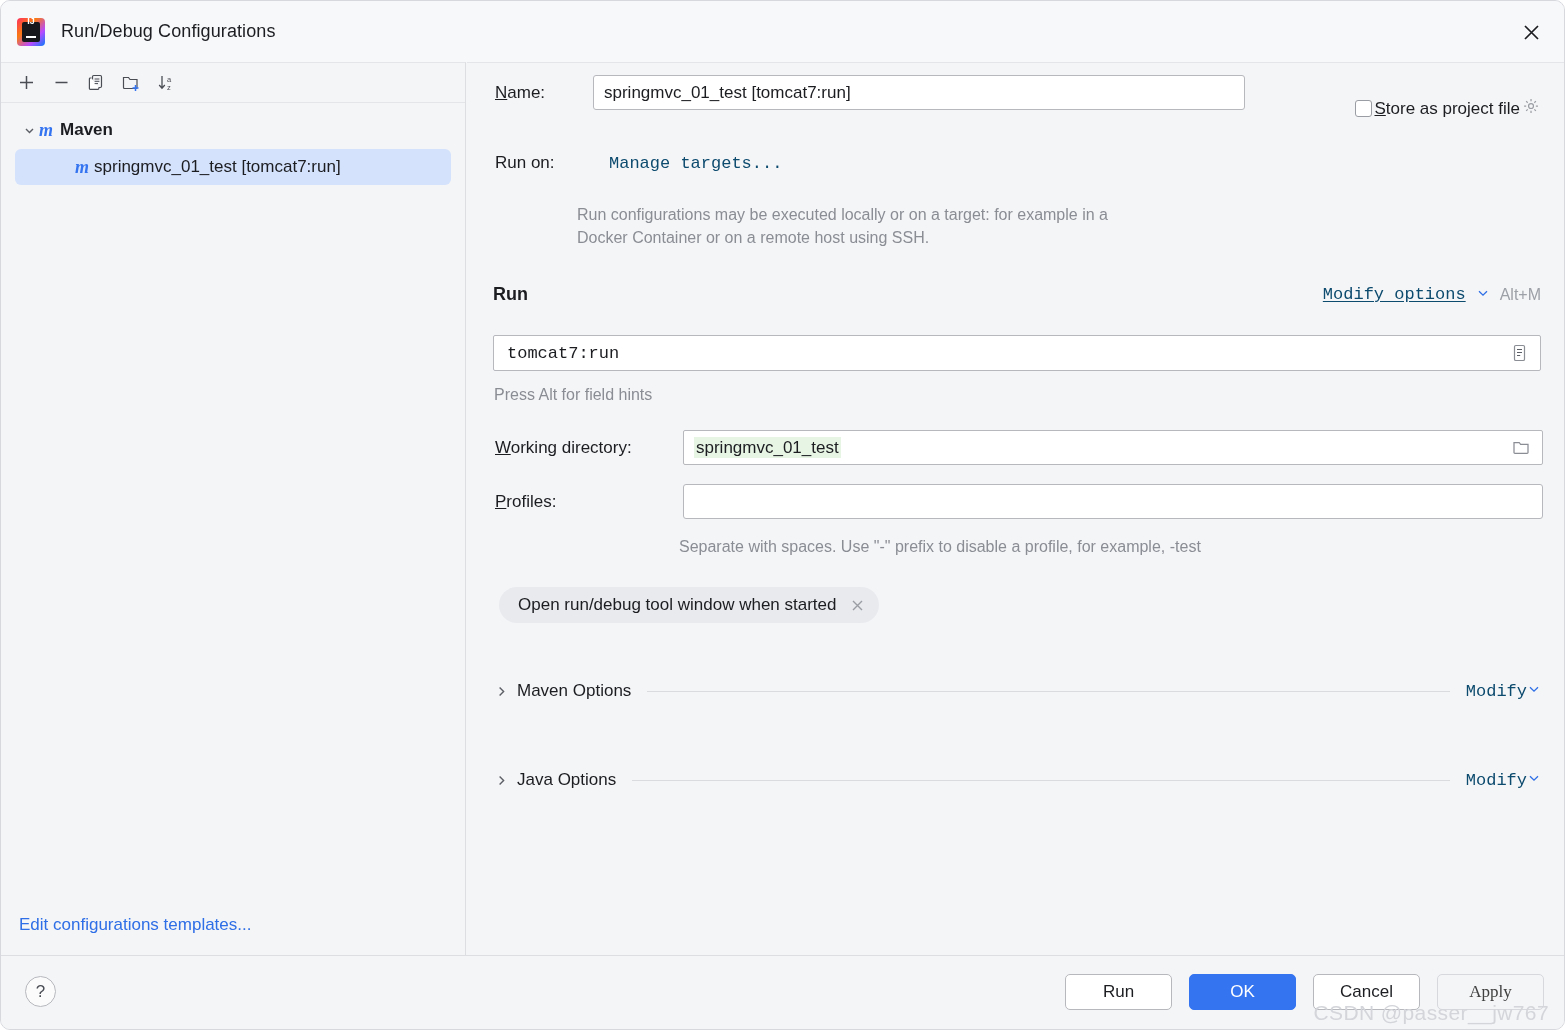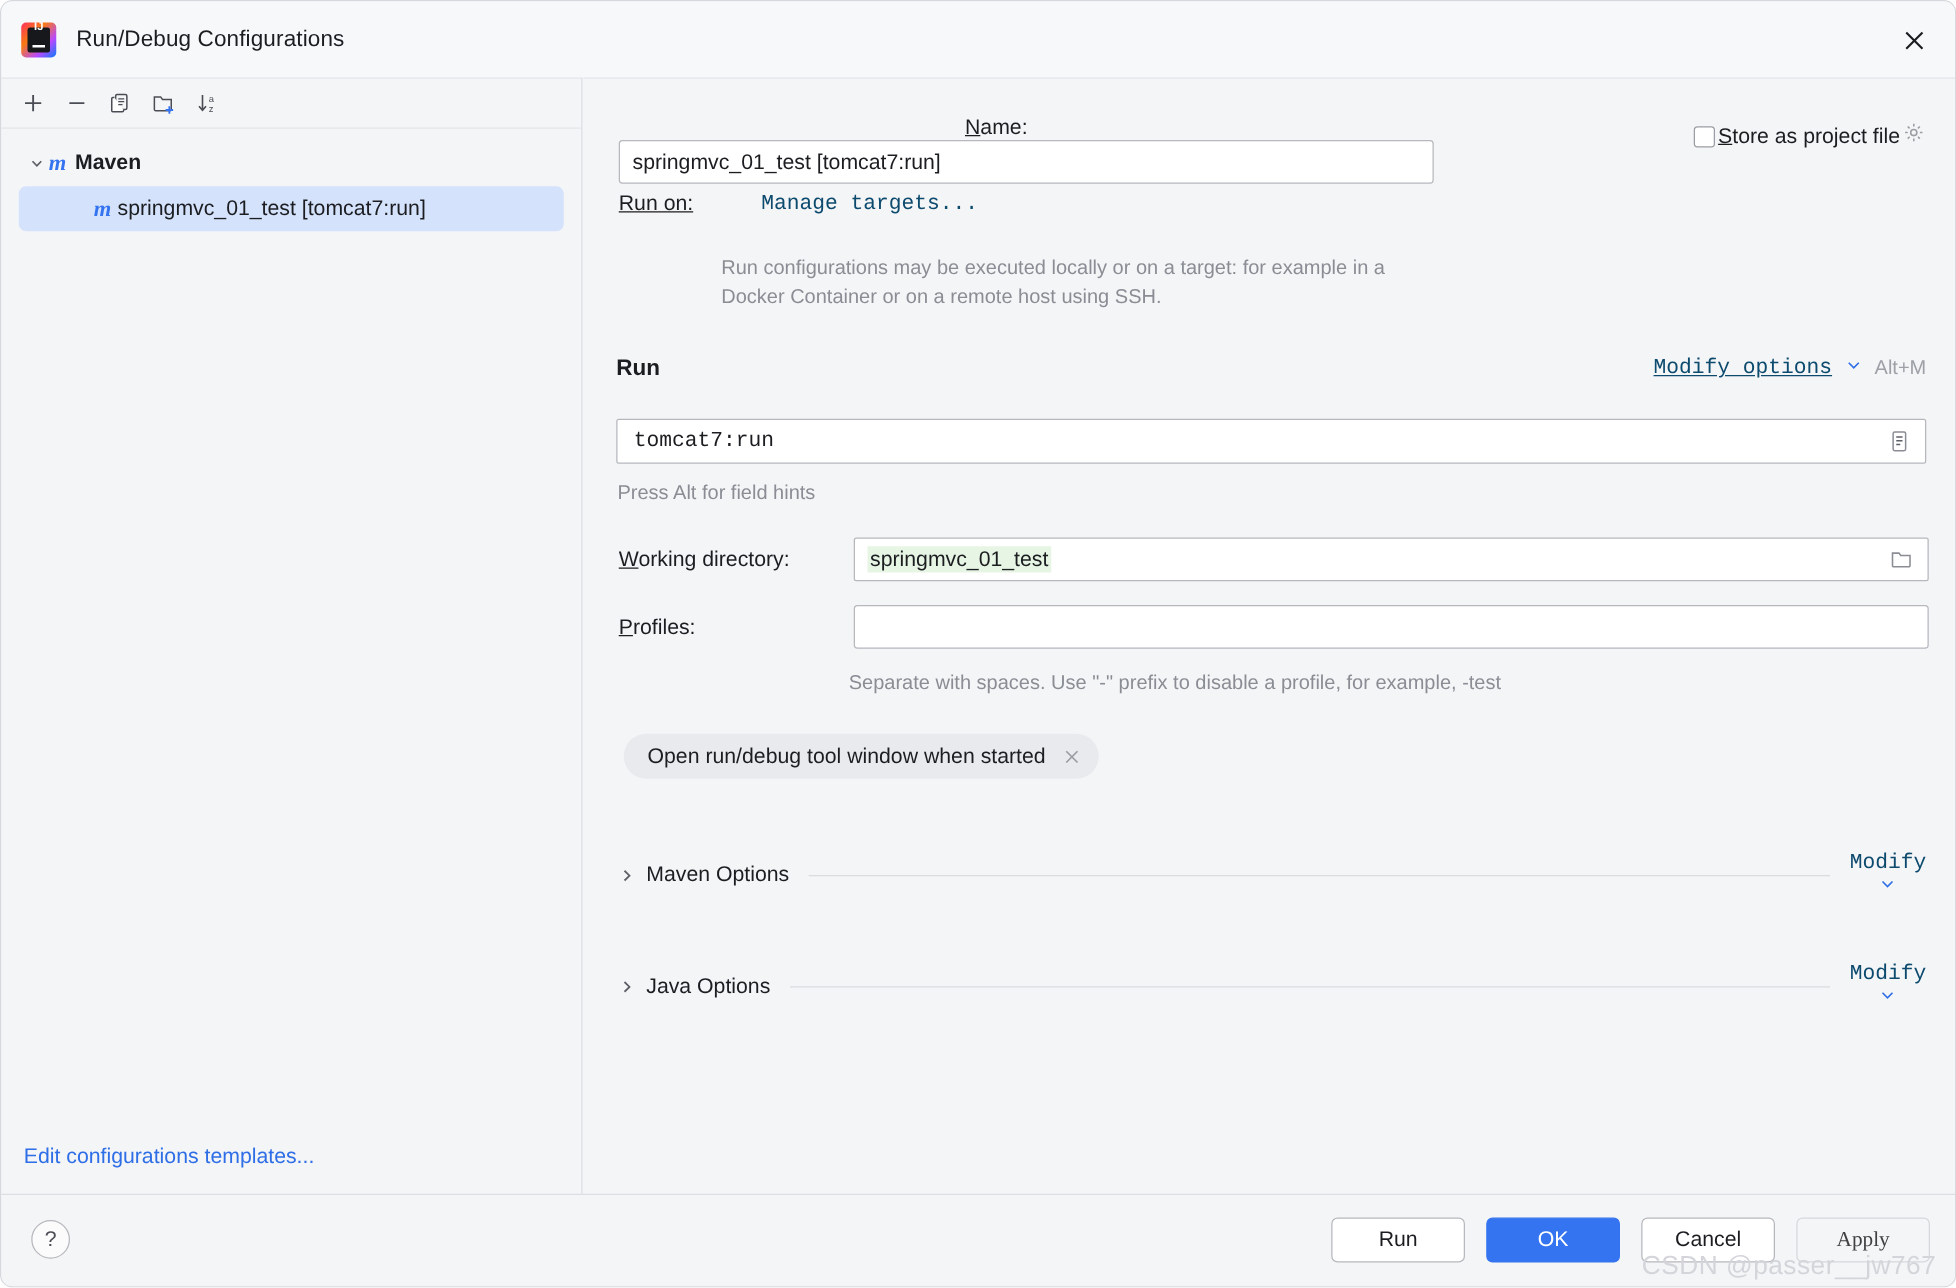--- a/index.html
+++ b/index.html
@@ -145,39 +145,39 @@
     border: 1px solid #b6b8bd;
     border-radius: 3px;
     height: 35px;
     font-size: 17px;
     color: #1c1d21;
     display: flex; align-items: center;
     padding: 0 10px;
     font-family: "Liberation Sans", sans-serif;
   }
 
-  #name-row { position: absolute; left: 28px; top: 29px; flex-direction: column; }
+  #name-row { position: absolute; left: 28px; top: 12px; }
   #name-label { width: 98px; }
   #name-input { width: 652px; }
 
   #store-row {
     position: absolute; right: 24px; top: 34px;
     display: flex; align-items: center; gap: 2px;
     cursor: pointer;
   }
   .checkbox {
     width: 17px; height: 17px;
     border: 1px solid #9a9da3;
     border-radius: 3px;
     background: #ffffff;
     flex: none;
   }
 
   #runon-row { position: absolute; left: 28px; top: 90px; }
-  #runon-label { width: 98px; text-decoration: underline; }
+  #runon-label { width: 98px; }
   .combo {
     width: 290px; height: 36px;
     background: #ffffff;
     border: 1px solid #b6b8bd;
     border-radius: 3px;
     display: flex; align-items: center;
     padding: 0 10px;
     font-size: 17px; color: #1c1d21;
     cursor: pointer;
     justify-content: space-between;
@@ -274,21 +274,21 @@
     cursor: pointer;
   }
   #sec-maven { top: 618px; }
   #sec-java  { top: 707px; }
   .sec-chevron { width: 22px; display: flex; align-items: center; }
   .sec-title { font-size: 17px; color: #1c1d21; white-space: nowrap; }
   .sec-line {
     flex: 1; height: 1px; background: #d9dbdf;
     margin: 0 16px;
   }
-  .sec-modify { display: flex; align-items: center; gap: 0; flex-direction: column; }
+  .sec-modify { display: flex; align-items: center; gap: 0; }
 
   
   .footer {
     position: absolute; left: 0; bottom: 0;
     width: 100%; height: 74px;
     background: #f4f5f7;
     border-top: 1px solid #dcdee2;
   }
   .help-btn {
     position: absolute; left: 24px; top: 20px;

